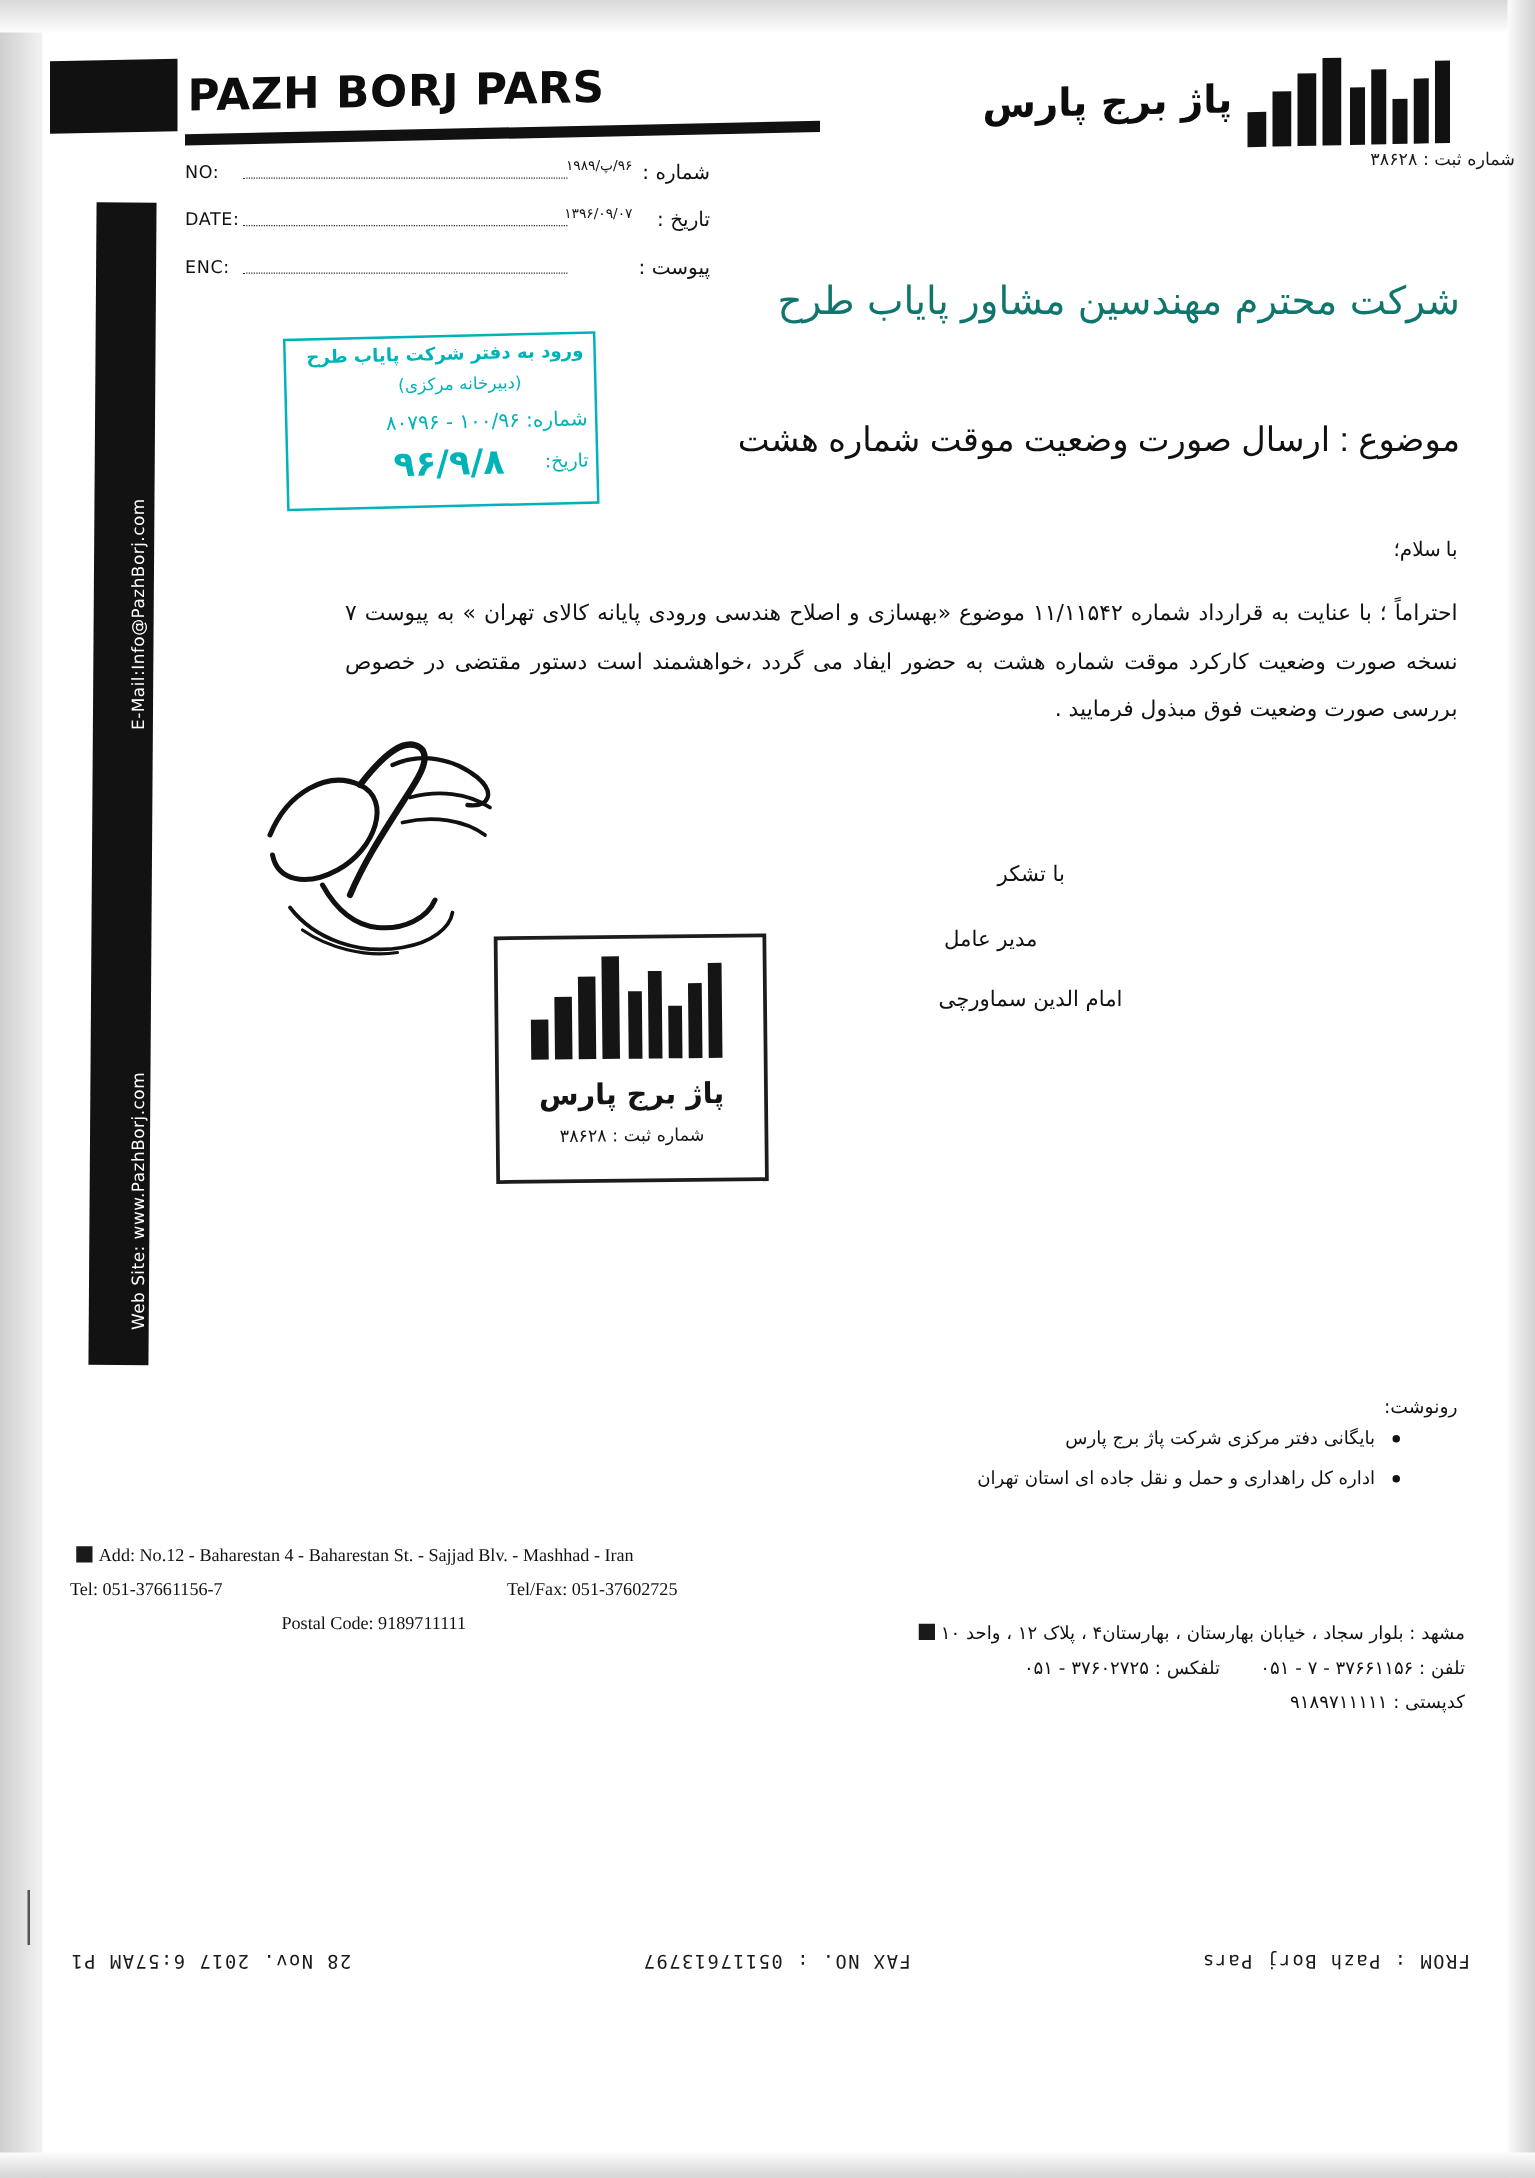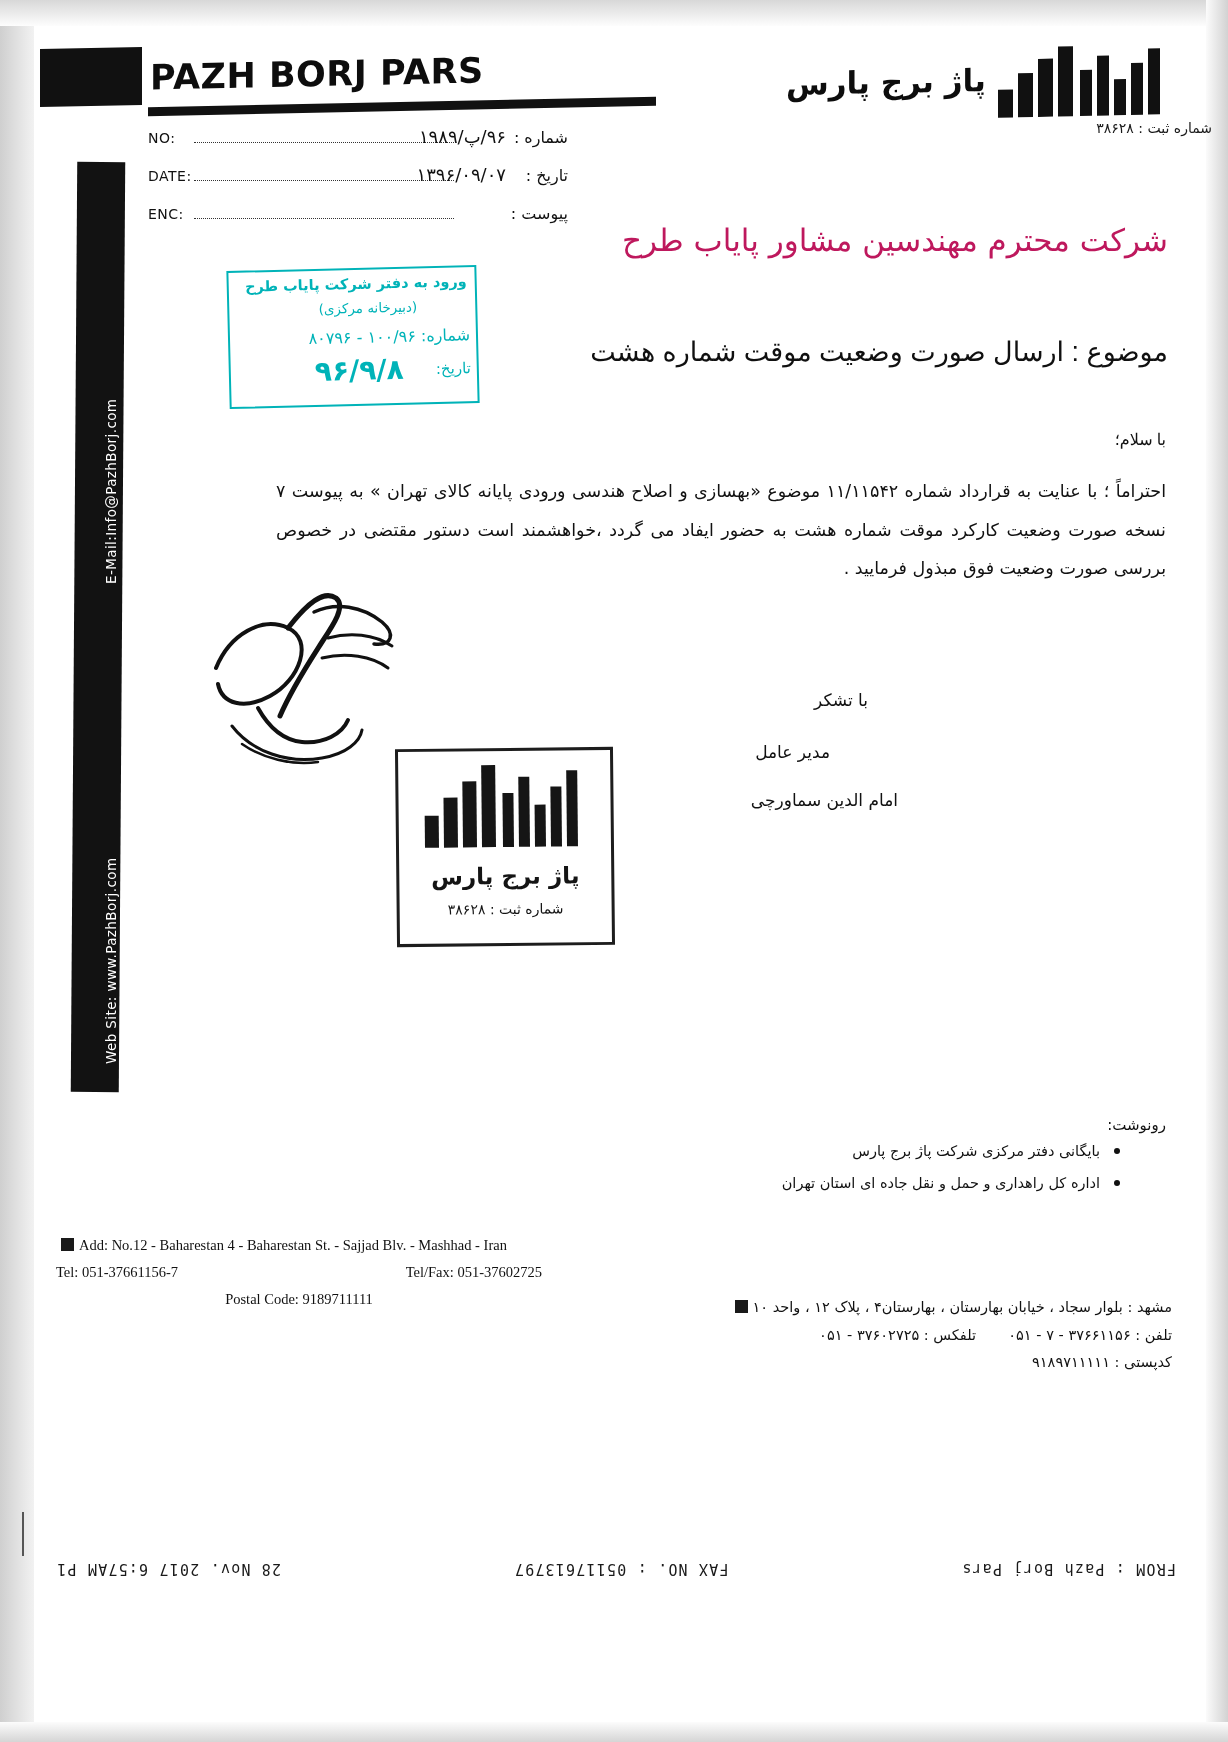--- a/index.html
+++ b/index.html
@@ -149,21 +149,21 @@
     width: 260px; border-bottom: 1px dotted #333;
   }
   .f-fa {
     position: absolute; right: 0; top: 2px;
     direction: rtl;
     font-size: 16px;
   }
   .f-val {
     position: absolute; right: 62px; top: 0px;
     direction: rtl;
-    font-size: 18px;
+    font-size: 11px;
     letter-spacing: 1px;
   }
 
   
   .recv-stamp {
     position: absolute;
     left: 228px; top: 268px;
     width: 246px; height: 134px;
     border: 2px solid #00b3b8;
     color: #00b3b8;
@@ -193,21 +193,21 @@
     font-size: 28px; font-weight: 700; letter-spacing: 2px;
   }
 
   
   .addressee {
     position: absolute;
     right: 60px; top: 222px;
     direction: rtl;
     font-size: 31px;
     font-family: "DejaVu Serif", serif;
-    color: #be185d;
+    color: #0f766e;
     letter-spacing: 0.5px;
   }
   .subject {
     position: absolute;
     right: 60px; top: 336px;
     direction: rtl;
     font-size: 27px;
     font-family: Liberation Sans, sans-serif;
     color: #101010;
   }
@@ -223,21 +223,21 @@
     right: 62px; top: 472px;
     width: 890px;
     direction: rtl;
     text-align: justify;
     font-size: 17.5px;
     line-height: 2.2;
     font-family: "DejaVu Sans", sans-serif;
   }
   .thanks {
     position: absolute;
-    right: 360px; top: 690px;
+    right: 376px; top: 690px;
     direction: rtl;
     font-size: 17px;
   }
   .signer-role {
     position: absolute;
     right: 398px; top: 742px;
     direction: rtl;
     font-size: 17px;
   }
   .signer-name {

